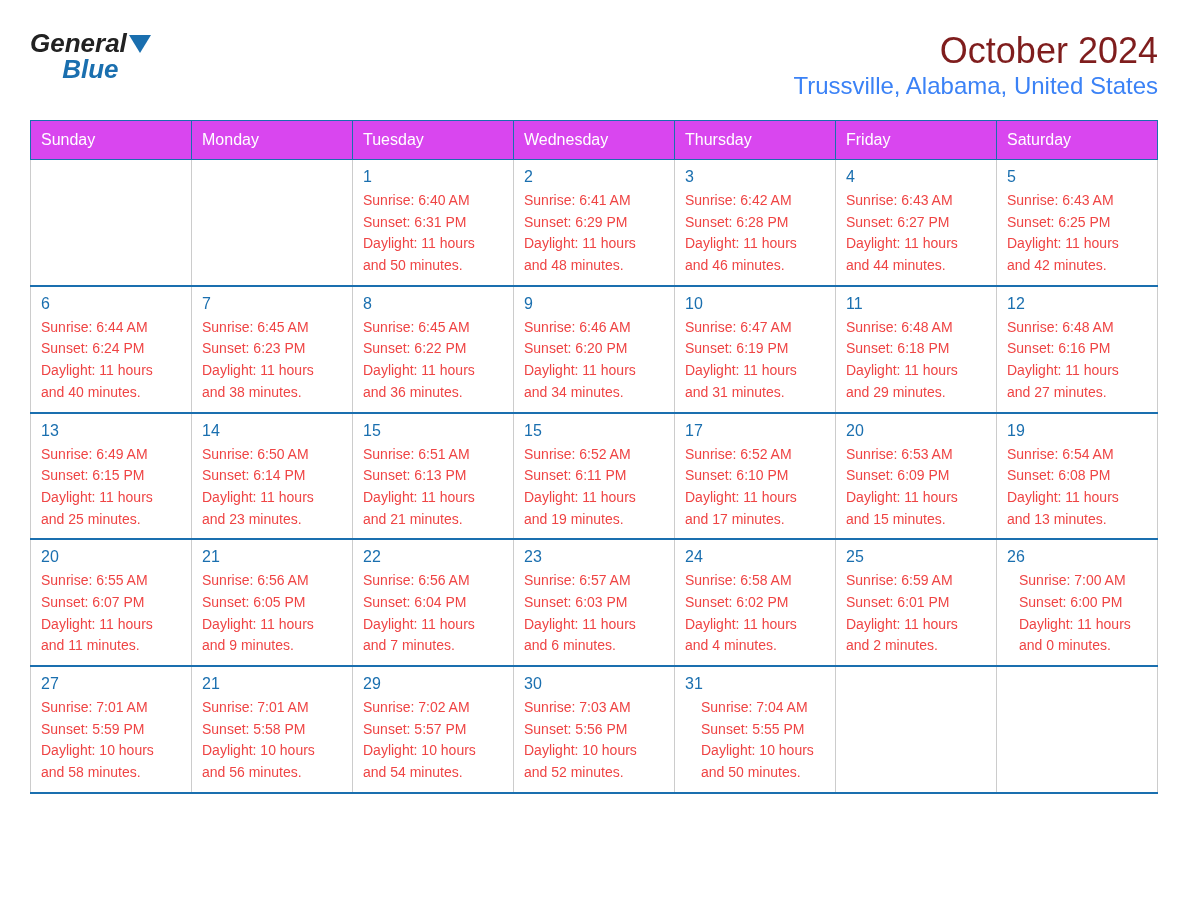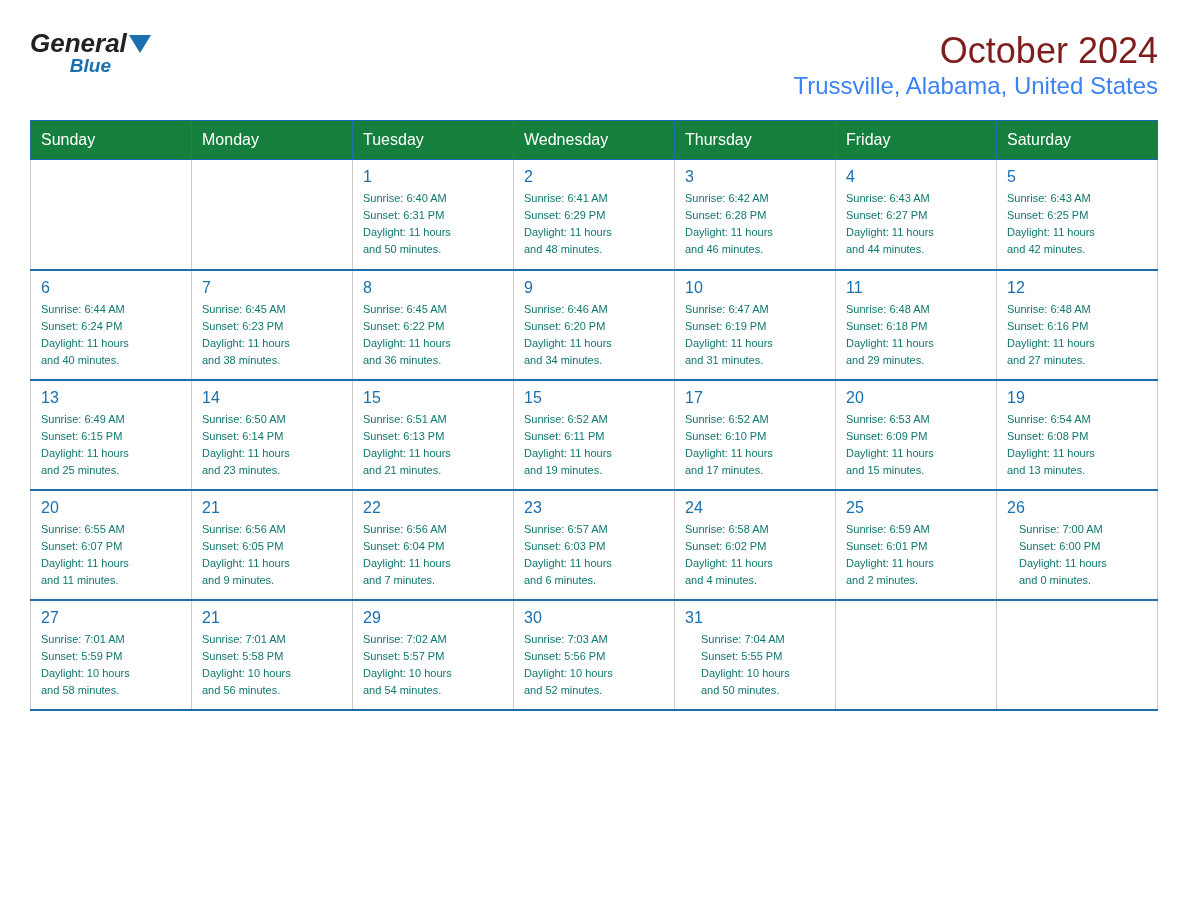--- a/index.html
+++ b/index.html
@@ -21,21 +21,21 @@
       align-items: center;
       font-style: italic;
     }
     .logo-general {
       font-size: 26px;
       font-weight: bold;
       color: #222;
       line-height: 1;
     }
     .logo-blue {
-      font-size: 19px;
+      font-size: 26px;
       font-weight: bold;
       color: #1a6faf;
       line-height: 1;
       display: flex;
       align-items: center;
     }
     .title-block {
       text-align: right;
     }
     .title-block h1 {
@@ -47,21 +47,21 @@
       font-size: 24px;
       font-weight: normal;
       color: #3b82f6;
     }
     table {
       width: 100%;
       border-collapse: collapse;
       table-layout: fixed;
     }
     thead tr {
-      background-color: #15803d;
+      background-color: #d946ef;
     }
     thead th {
       color: #fff;
       font-weight: normal;
       font-size: 16px;
       padding: 10px 10px;
       border: 1px solid #1a6faf;
       text-align: left;
     }
     tbody td {
@@ -73,22 +73,22 @@
       min-height: 90px;
       height: 110px;
     }
     .day-number {
       font-size: 16px;
       color: #1a6faf;
       font-weight: normal;
       margin-bottom: 4px;
     }
     .day-info {
-      font-size: 11px;
-      color: #0f766e;
+      font-size: 14px;
+      color: #ef4444;
       line-height: 1.55;
     }
     .empty-cell {
       background: #fff;
     }
     tbody tr {
       border-bottom: 2px solid #1a6faf;
     }
   </style>
 </head>

